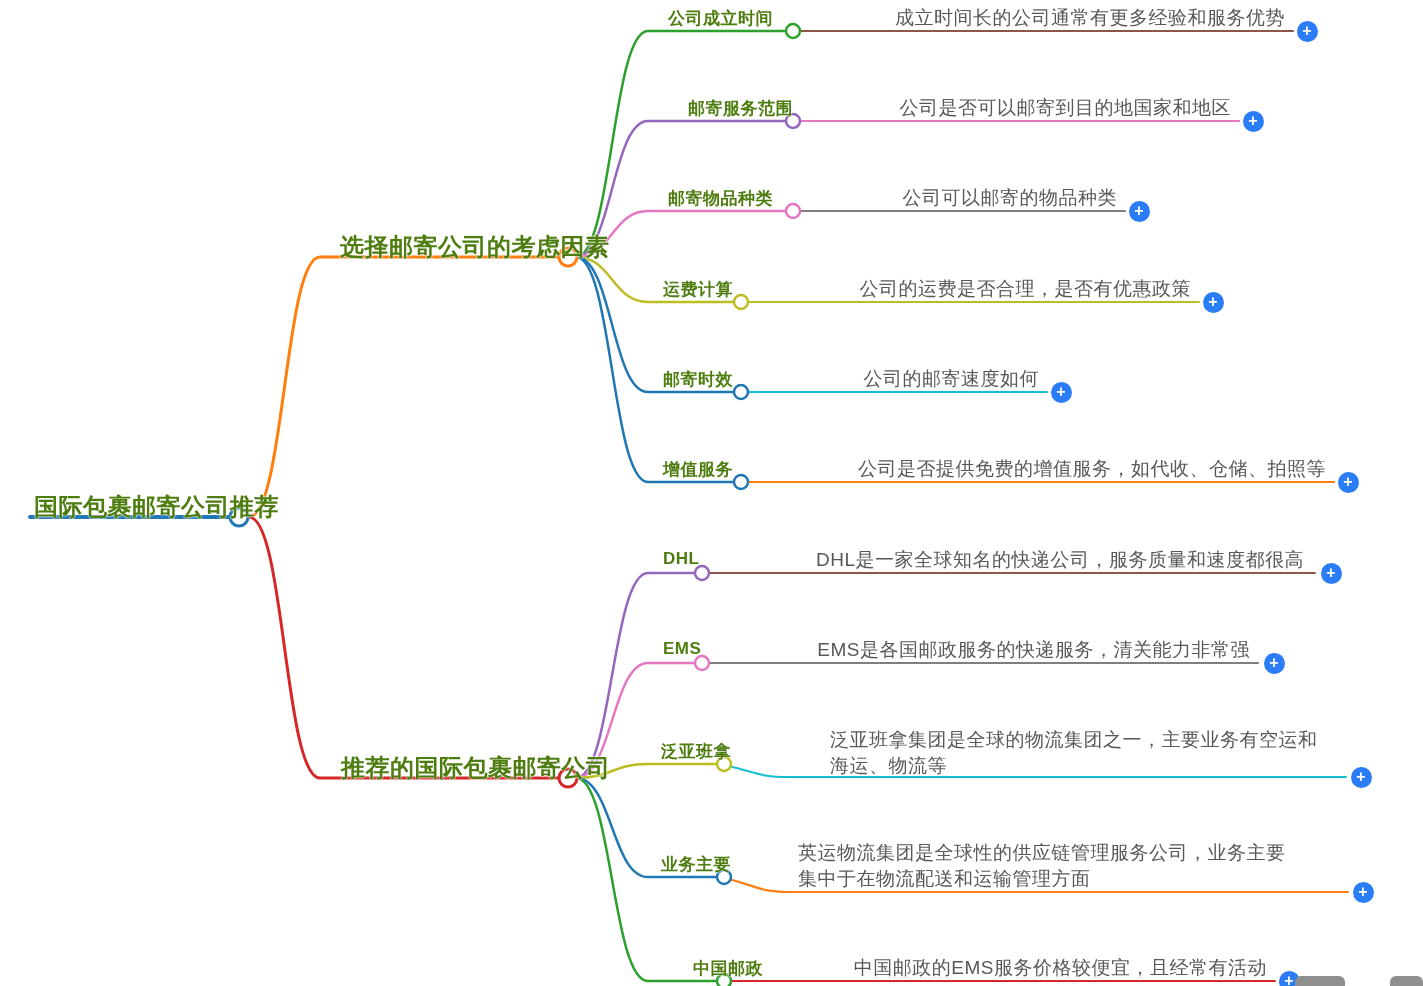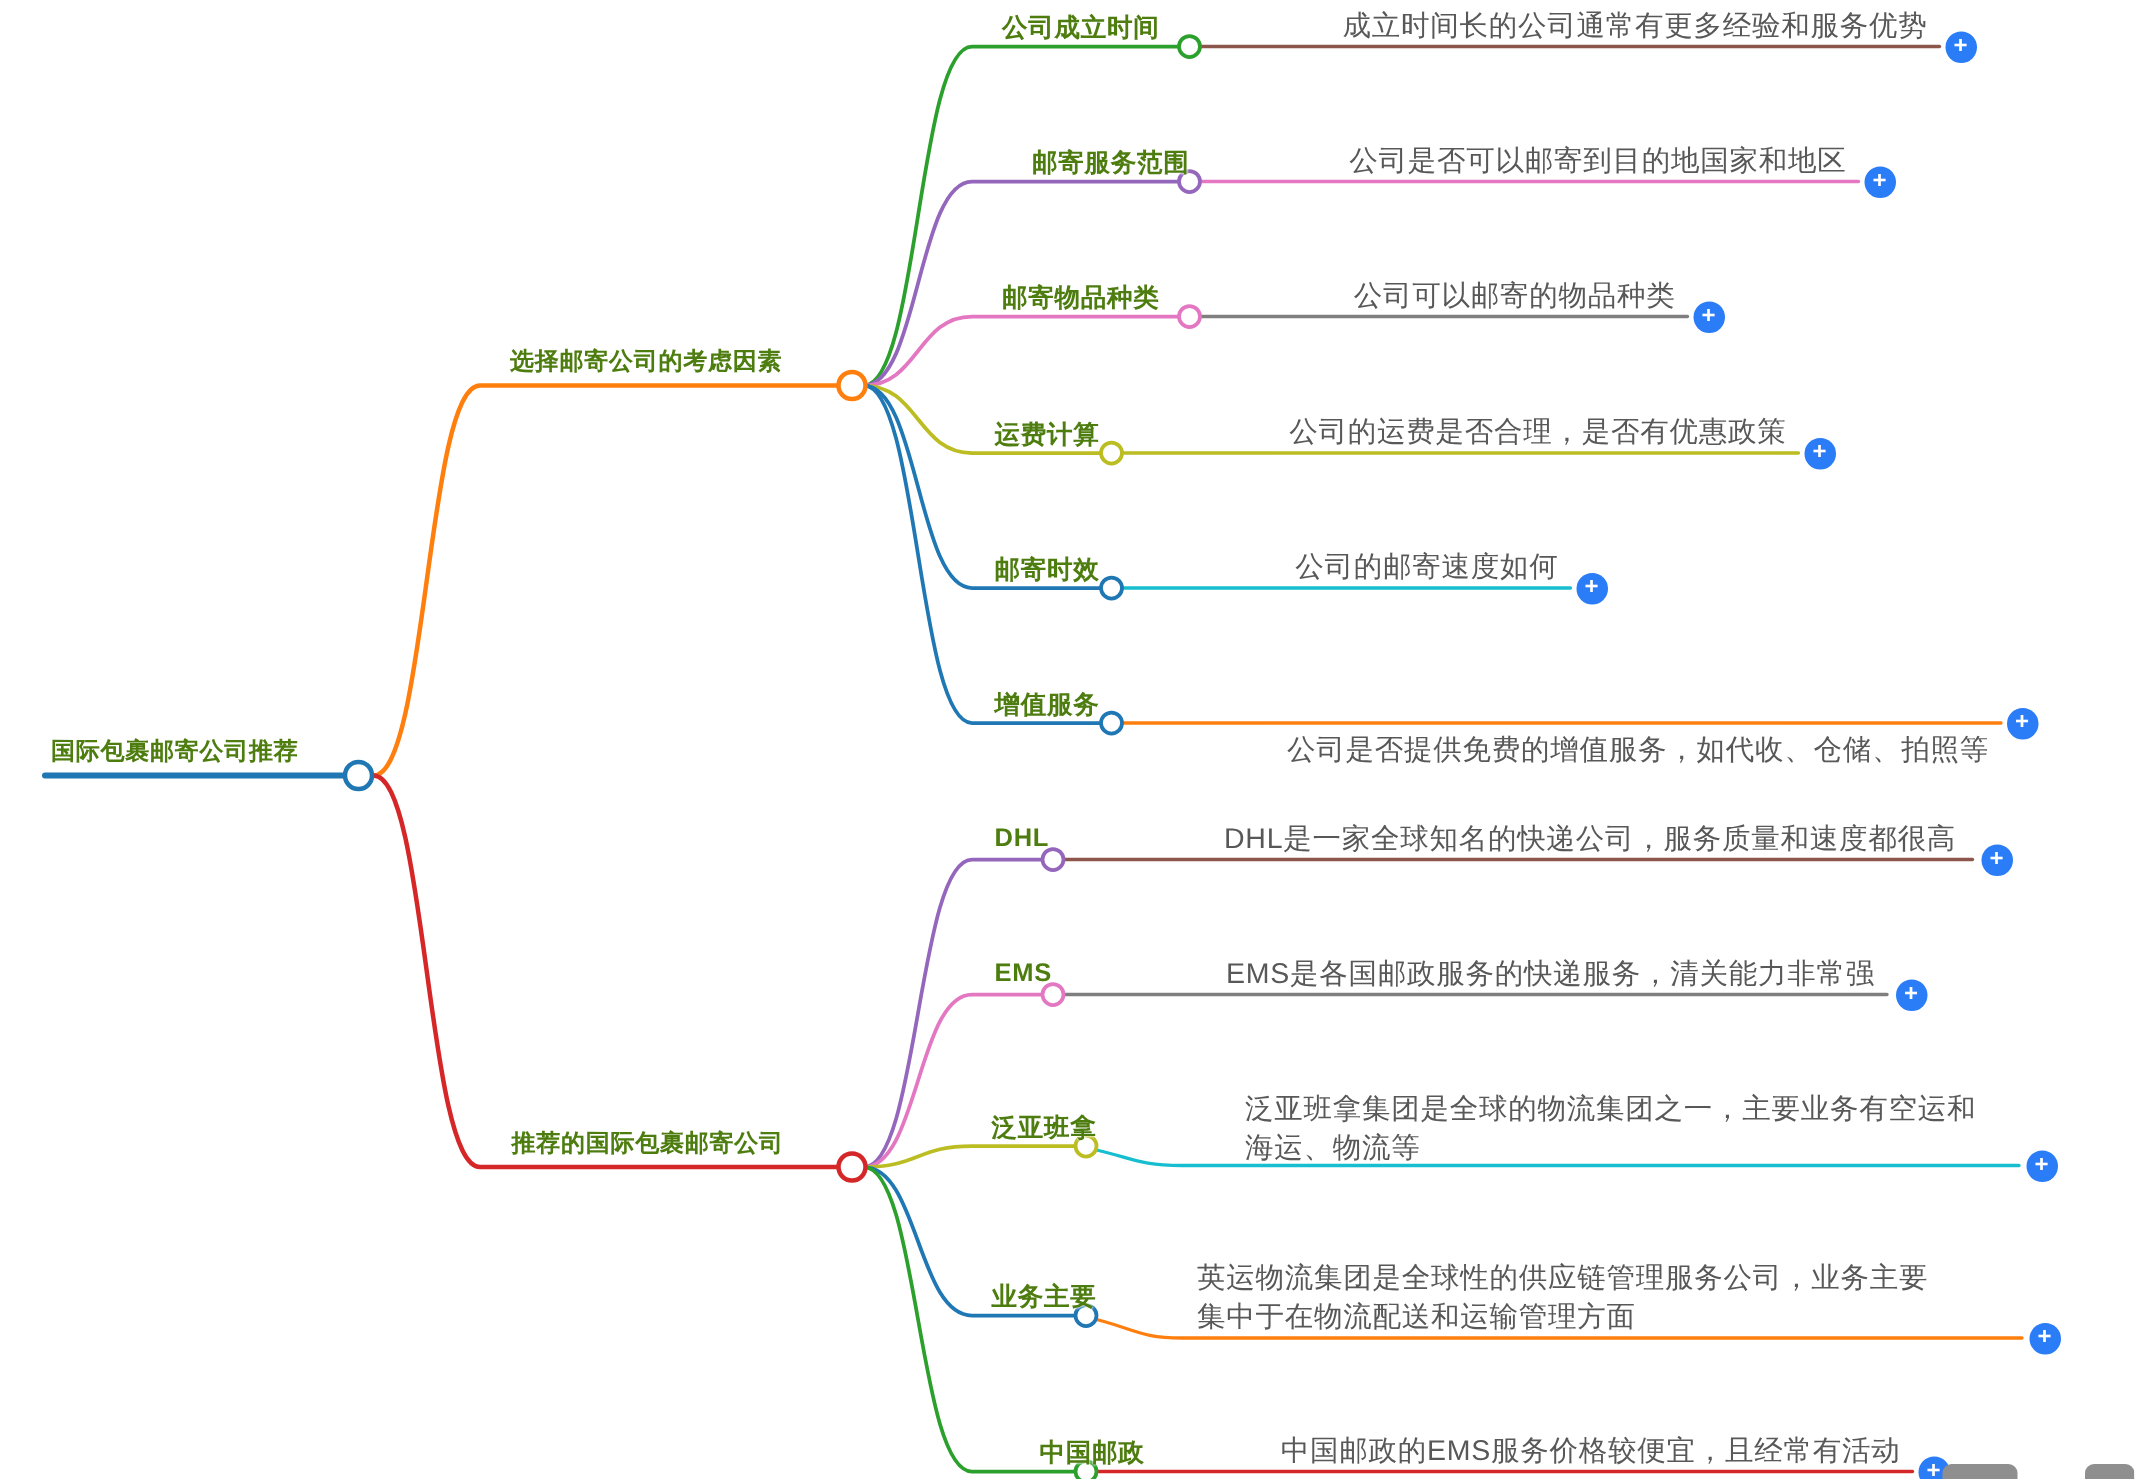--- a/index.html
+++ b/index.html
@@ -1,21 +1,21 @@
 <!DOCTYPE html>
 <html><head>
 <meta charset="utf-8">
 <style>
   html,body{margin:0;padding:0;background:#ffffff;}
   body{font-family:"Liberation Sans","DejaVu Sans",sans-serif;}
   #canvas{position:relative;width:1423px;height:986px;overflow:hidden;background:#ffffff;}
   #edges{position:absolute;left:0;top:0;}
   .node-label{position:absolute;font-weight:bold;color:#4d7c0f;white-space:nowrap;
               text-shadow:0 0 2px #ffffff,0 0 2px #ffffff;cursor:pointer;}
-  .lv-root,.lv-branch{font-size:16px;letter-spacing:.5px;}
+  .lv-root,.lv-branch{font-size:24px;letter-spacing:.5px;}
   .lv-leaf{font-size:17px;letter-spacing:.5px;}
   .desc{position:absolute;font-size:19px;color:#585858;line-height:26px;
         white-space:pre-line;letter-spacing:.5px;cursor:pointer;}
   .desc.ralign{text-align:center;white-space:nowrap;}
   .plus{position:absolute;width:21px;height:21px;border-radius:50%;
         color:#ffffff;font-size:16px;font-weight:bold;text-align:center;
         line-height:20px;cursor:pointer;user-select:none;}
   .stub{position:absolute;background:#8f8f8f;border-radius:6px 6px 0 0;cursor:pointer;}
 </style>
 </head>
@@ -74,21 +74,21 @@
     <div class="node-label lv-leaf" style="left: 668px; top: 187px;">邮寄物品种类</div>
     <div class="desc ralign" style="top: 185px; right: 306px;">公司可以邮寄的物品种类</div>
     <div class="plus" style="left: 1128.5px; top: 200.5px; background: rgb(42, 124, 247);">+</div>
     <div class="node-label lv-leaf" style="left: 663px; top: 278px;">运费计算</div>
     <div class="desc ralign" style="top: 276px; right: 232px;">公司的运费是否合理，是否有优惠政策</div>
     <div class="plus" style="left: 1202.5px; top: 291.5px; background: rgb(42, 124, 247);">+</div>
     <div class="node-label lv-leaf" style="left: 663px; top: 368px;">邮寄时效</div>
     <div class="desc ralign" style="top: 366px; right: 384px;">公司的邮寄速度如何</div>
     <div class="plus" style="left: 1050.5px; top: 381.5px; background: rgb(42, 124, 247);">+</div>
     <div class="node-label lv-leaf" style="left: 663px; top: 458px;">增值服务</div>
-    <div class="desc ralign" style="top: 456px; right: 97px; margin-top: 32px;">公司是否提供免费的增值服务，如代收、仓储、拍照等</div>
+    <div class="desc ralign" style="top: 456px; right: 97px;">公司是否提供免费的增值服务，如代收、仓储、拍照等</div>
     <div class="plus" style="left: 1337.5px; top: 471.5px; background: rgb(42, 124, 247);">+</div>
     <div class="node-label lv-branch" style="left: 341px; top: 752px;">推荐的国际包裹邮寄公司</div>
     <div class="node-label lv-leaf" style="left: 663px; top: 549px;">DHL</div>
     <div class="desc ralign" style="top: 547px; right: 119px;">DHL是一家全球知名的快递公司，服务质量和速度都很高</div>
     <div class="plus" style="left: 1320.5px; top: 562.5px; background: rgb(42, 124, 247);">+</div>
     <div class="node-label lv-leaf" style="left: 663px; top: 639px;">EMS</div>
     <div class="desc ralign" style="top: 637px; right: 173px;">EMS是各国邮政服务的快递服务，清关能力非常强</div>
     <div class="plus" style="left: 1263.5px; top: 652.5px; background: rgb(42, 124, 247);">+</div>
     <div class="node-label lv-leaf" style="left: 661px; top: 740px;">泛亚班拿</div>
     <div class="desc" style="top: 727px; left: 798px; margin-left: 32px;">泛亚班拿集团是全球的物流集团之一，主要业务有空运和

